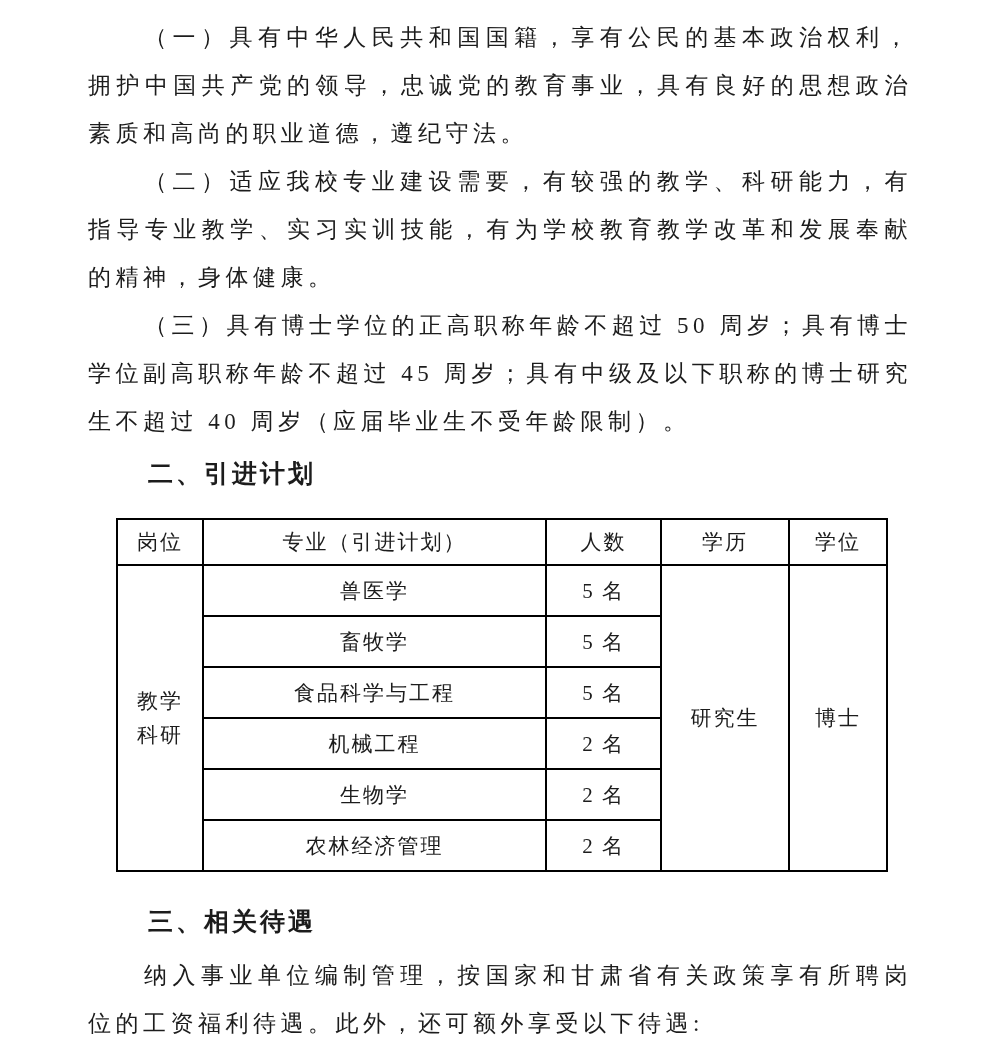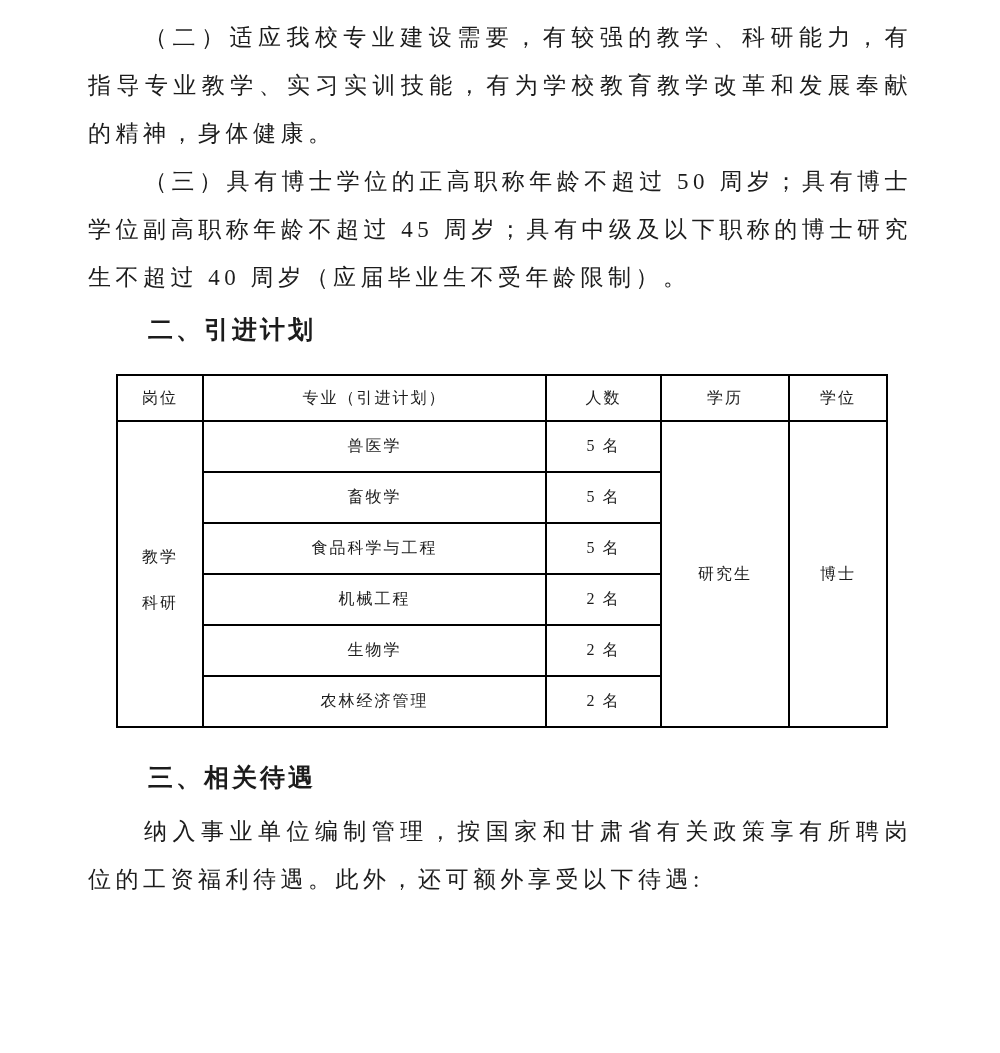--- a/index.html
+++ b/index.html
@@ -37,40 +37,41 @@
   table.plan-table {
     border-collapse: collapse;
     table-layout: fixed;
     width: 770px;
     margin: 26px 0 0 28px;
   }
   .plan-table th, .plan-table td {
     border: 2px solid #000000;
     text-align: center;
     vertical-align: middle;
-    font-size: 16px;
+    font-size: 21px;
     font-weight: normal;
     letter-spacing: 2px;
     padding: 0;
   }
   .plan-table th { height: 46px; }
   .plan-table td { height: 51px; font-family: Liberation Serif, serif; }
   .col-position  { width: 86px; }
   .col-major     { width: 343px; }
   .col-count     { width: 115px; }
   .col-education { width: 128px; }
   .col-degree    { width: 98px; }
-  .position-line { display: block; line-height: 34px; margin-top: 12px; }
+  .position-line { display: block; line-height: 34px; }
   .benefits-par { margin-top: 12px; }
 </style>
 </head>
 <body>
 
 <div class="page">
 
+  <p class="body-par">（一）具有中华人民共和国国籍，享有公民的基本政治权利，拥护中国共产党的领导，忠诚党的教育事业，具有良好的思想政治素质和高尚的职业道德，遵纪守法。</p>
 
   <p class="body-par">（二）适应我校专业建设需要，有较强的教学、科研能力，有指导专业教学、实习实训技能，有为学校教育教学改革和发展奉献的精神，身体健康。</p>
 
   <p class="body-par">（三）具有博士学位的正高职称年龄不超过 50 周岁；具有博士学位副高职称年龄不超过 45 周岁；具有中级及以下职称的博士研究生不超过 40 周岁（应届毕业生不受年龄限制）。</p>
 
   <div class="section-heading">二、引进计划</div>
 
   <table class="plan-table">
     <colgroup>
       <col class="col-position">

